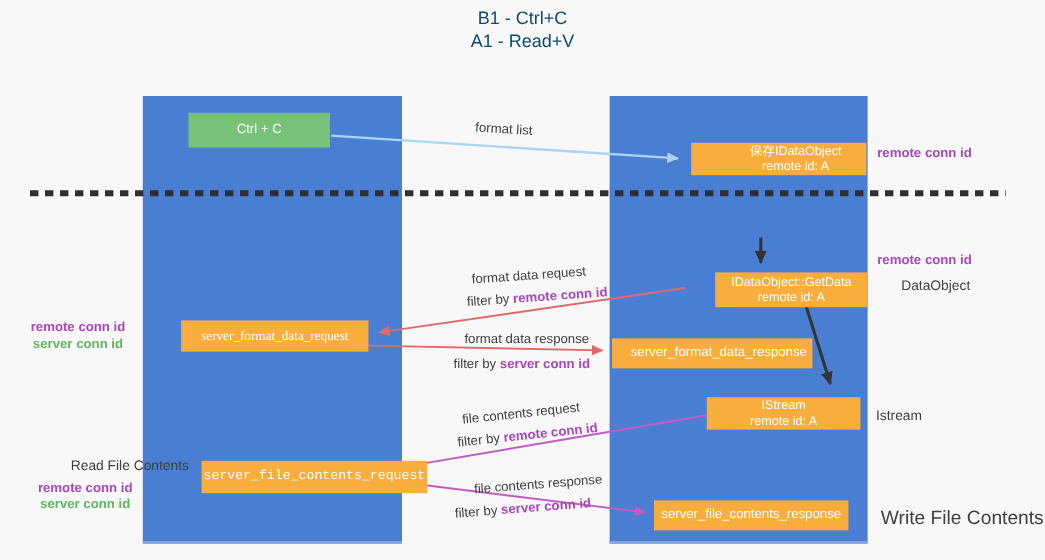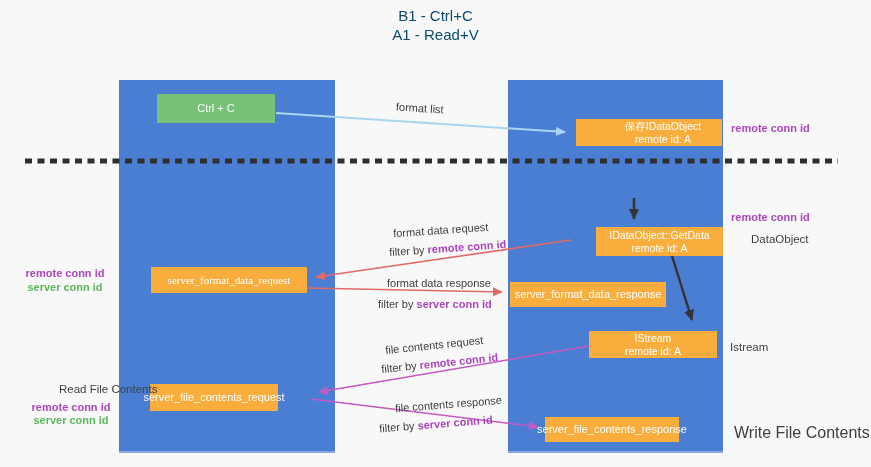--- a/index.html
+++ b/index.html
@@ -79,34 +79,34 @@
 
   <div class="box orange" style="left:596px;top:227px;width:127px;height:29px;">
     <div class="l2">IDataObject::GetData</div>
     <div class="l2">remote id: A</div>
   </div>
 
   <div class="box orange" style="left:151px;top:267px;width:156px;height:26px;font-family:Liberation Serif, serif;">
     <div>server_format_data_request</div>
   </div>
 
-  <div class="box orange" style="left:510px;top:282px;width:156px;height:25px;">
+  <div class="box orange" style="left:510px;top:282px;width:156px;height:25px;padding-left:11px;">
     <div>server_format_data_response</div>
   </div>
 
   <div class="box orange" style="left:589px;top:331px;width:128px;height:27px;">
     <div class="l2">IStream</div>
     <div class="l2">remote id: A</div>
   </div>
 
-  <div class="box orange" style="left:150px;top:384px;width:128px;height:27px;">
+  <div class="box orange" style="left:168px;top:384px;width:188px;height:27px;font-family:Liberation Mono, monospace;">
     <div>server_file_contents_request</div>
   </div>
 
-  <div class="box orange" style="left:545px;top:417px;width:134px;height:25px;">
+  <div class="box orange" style="left:545px;top:417px;width:162px;height:25px;">
     <div>server_file_contents_response</div>
   </div>
 
   <div class="flow-label" style="left:396px;top:102px;transform:rotate(3.5deg);">format list</div>
 
   <div class="flow-label" style="left:393px;top:224px;transform:rotate(-4deg);">format data request</div>
   <div class="flow-label" style="left:389px;top:242px;transform:rotate(-4deg);">
     <span>filter by </span><span class="purple">remote conn id</span>
   </div>
 

